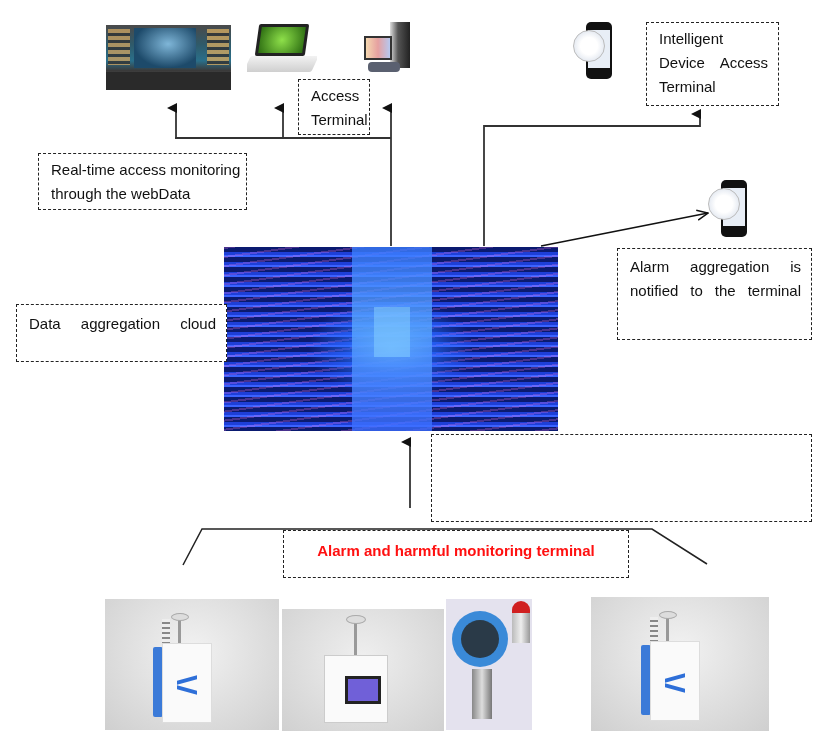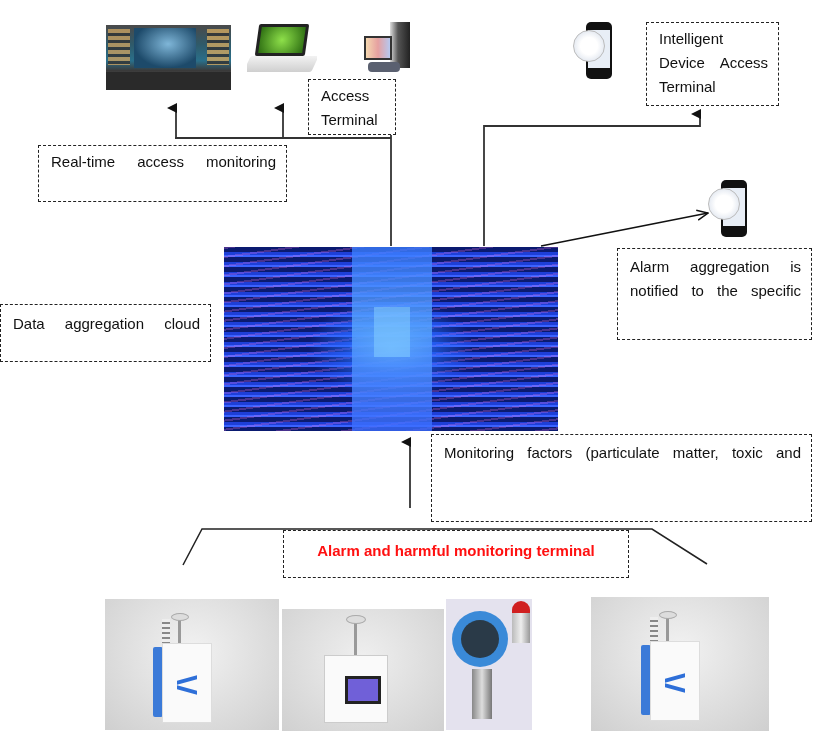--- a/index.html
+++ b/index.html
@@ -80,46 +80,46 @@
 <div class="img" style="left:224px;top:247px;width:334px;height:184px;
   background:
    radial-gradient(ellipse at 50% 55%,rgba(120,200,255,.9) 0%,rgba(40,110,255,.6) 18%,rgba(0,0,0,0) 35%),
    repeating-linear-gradient(172deg,rgba(255,120,230,.25) 0 2px,rgba(0,0,0,0) 2px 9px),
    repeating-linear-gradient(180deg,#0a1a70 0 5px,#1e3fd8 5px 8px,#3a62ff 8px 10px),
    #1535c8;">
   <div style="position:absolute;left:128px;top:0;width:80px;height:184px;background:linear-gradient(180deg,#3a7cff,#5aa8ff 45%,#3a6cff);opacity:.8;"></div>
   <div style="position:absolute;left:150px;top:60px;width:36px;height:50px;background:#8ad4ff;opacity:.5;"></div>
 </div>
 
-<div class="box" style="left:308px;top:79px;width:88px;height:56px;">
+<div class="box" style="left:298px;top:79px;width:72px;height:56px;">
   <span class="ln last">Access</span>
   <span class="ln last">Terminal</span>
 </div>
 
-<div class="box" style="left:38px;top:145px;width:249px;height:57px;">
+<div class="box" style="left:38px;top:153px;width:209px;height:57px;">
   <span class="ln">Real-time access monitoring</span>
+  <span class="ln last">through the webData</span>
 </div>
 
 <div class="box" style="left:646px;top:22px;width:133px;height:84px;">
   <span class="ln last">Intelligent</span>
   <span class="ln">Device Access</span>
   <span class="ln last">Terminal</span>
 </div>
 
 <div class="box" style="left:617px;top:248px;width:195px;height:92px;padding-top:6px;">
   <span class="ln">Alarm aggregation is</span>
-  <span class="ln">notified to the specific</span>
+  <span class="ln">notified to the terminal</span>
 </div>
 
-<div class="box" style="left:0;top:304px;width:211px;height:58px;padding-top:7px;">
+<div class="box" style="left:16px;top:304px;width:211px;height:58px;padding-top:7px;">
   <span class="ln">Data aggregation cloud</span>
 </div>
 
 <div class="box" style="left:431px;top:434px;width:381px;height:88px;padding-top:6px;">
-  <span class="ln">Monitoring factors (particulate matter, toxic and</span>
 </div>
 
 <div class="box title-red" style="left:283px;top:530px;width:346px;height:48px;padding:8px 0 0 0;text-align:center;">Alarm and harmful monitoring terminal</div>
 
 <div class="img" style="left:105px;top:599px;width:174px;height:131px;background:radial-gradient(ellipse at 50% 40%,#f2f2f2,#cfcfcf);">
   <div style="position:absolute;left:57px;top:20px;width:8px;height:28px;background:repeating-linear-gradient(180deg,#eee 0 3px,#888 3px 5px);"></div>
   <div style="position:absolute;left:73px;top:17px;width:3px;height:30px;background:#999;"></div>
   <div style="position:absolute;left:66px;top:14px;width:16px;height:6px;border-radius:50%;background:#ddd;border:1px solid #aaa;"></div>
   <div style="position:absolute;left:48px;top:48px;width:10px;height:70px;background:#3b7ad8;border-radius:2px;"></div>
   <div style="position:absolute;left:57px;top:44px;width:48px;height:78px;background:#fafafa;border:1px solid #ddd;">

